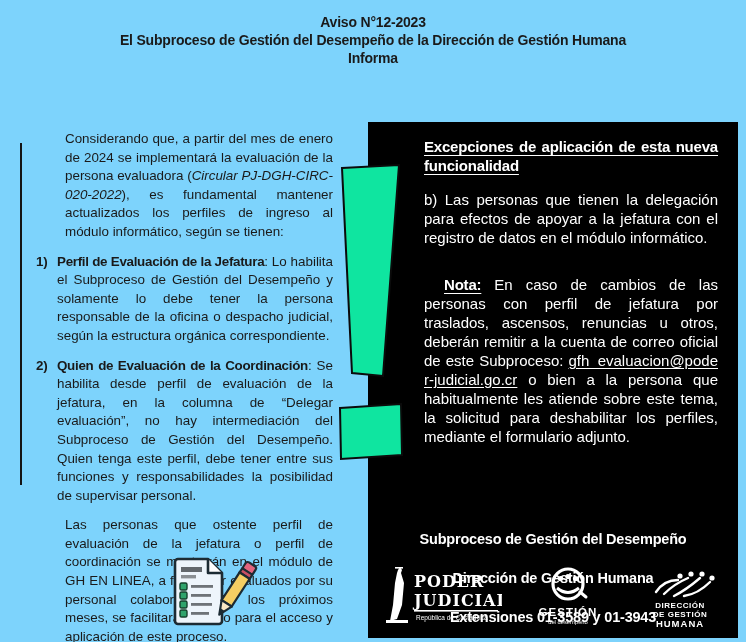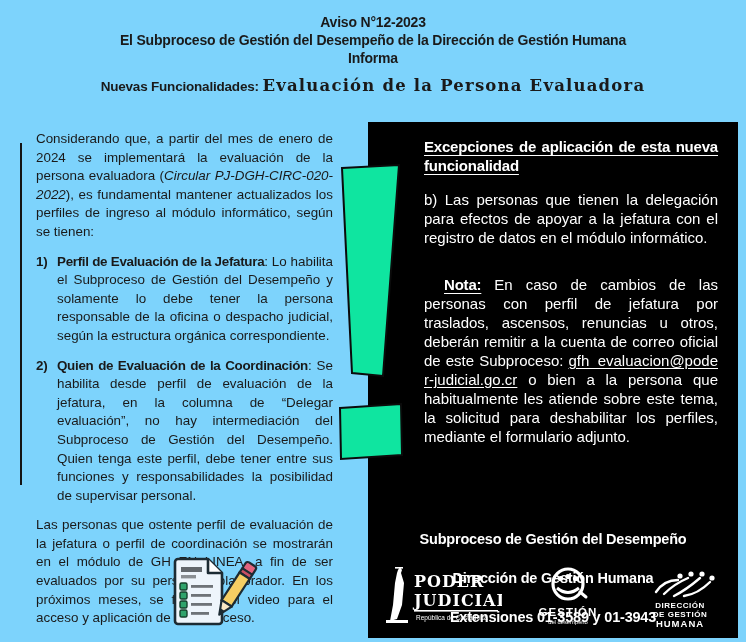--- a/index.html
+++ b/index.html
@@ -10,21 +10,21 @@
   
   .header { position:absolute; top:13px; left:0; width:746px; text-align:center; }
   .header .h-line { font-size:14px; font-weight:700; letter-spacing:-0.2px; line-height:18px; }
   .subtitle { position:absolute; top:76px; left:0; width:746px; text-align:center; white-space:nowrap; }
   .subtitle .pre { font-size:13.5px; font-weight:700; letter-spacing:-0.2px; }
   .subtitle .main { font-family:"DejaVu Serif", serif; font-weight:700; font-size:16.5px; letter-spacing:1.2px; }
 
   
   .left-rule { position:absolute; left:20px; top:143px; width:2px; height:342px; background:#141414; }
   .left-col { position:absolute; left:36px; top:130px; width:297px; font-size:13.4px; line-height:18.6px; text-align:justify; }
-  .left-col p { margin-bottom:11px; }
+  .left-col p { margin-bottom:11px;margin-left:29px; }
   .list-item { margin-bottom:11px; padding-left:21px; }
   .list-item .num { display:inline-block; margin-left:-21px; width:21px; font-weight:700; letter-spacing:-0.3px; }
   .list-item .ttl { font-weight:700; letter-spacing:-0.3px; }
   .italic { font-style:italic; }
 
   
   .panel { position:absolute; left:368px; top:122px; width:370px; height:516px; background:#000000; color:#ffffff; }
   .panel-text { padding:15px 20px 0 56px; font-size:15px; line-height:19px; text-align:justify; }
   .panel-heading { font-weight:700; letter-spacing:-0.2px; text-decoration:underline; text-decoration-skip-ink:none; text-underline-offset:3px; margin-bottom:15px; }
   .panel-para { margin-bottom:15px; }
@@ -41,23 +41,20 @@
 </style>
 </head>
 <body>
 
 <div class="page">
 
   <div class="header">
     <div class="h-line">Aviso N°12-2023</div>
     <div class="h-line">El Subproceso de Gestión del Desempeño de la Dirección de Gestión Humana</div>
     <div class="h-line">Informa</div>
-  </div>
-  <div class="subtitle">
-    <span class="pre">Nuevas Funcionalidades: </span><span class="main">Evaluación de la Persona Evaluadora</span>
   </div>
 
   <div class="left-rule"></div>
   <div class="left-col">
     <p><span>Considerando que, a partir del mes de enero de 2024 se implementará la evaluación de la persona evaluadora (</span><span class="italic">Circular PJ-DGH-CIRC-020-2022</span><span>), es fundamental mantener actualizados los perfiles de ingreso al módulo informático, según se tienen:</span></p>
 
     <div class="list-item">
       <span class="num">1)</span><span class="ttl">Perfil de Evaluación de la Jefatura</span><span>: Lo habilita el Subproceso de Gestión del Desempeño y solamente lo debe tener la persona responsable de la oficina o despacho judicial, según la estructura orgánica correspondiente.</span>
     </div>
 

